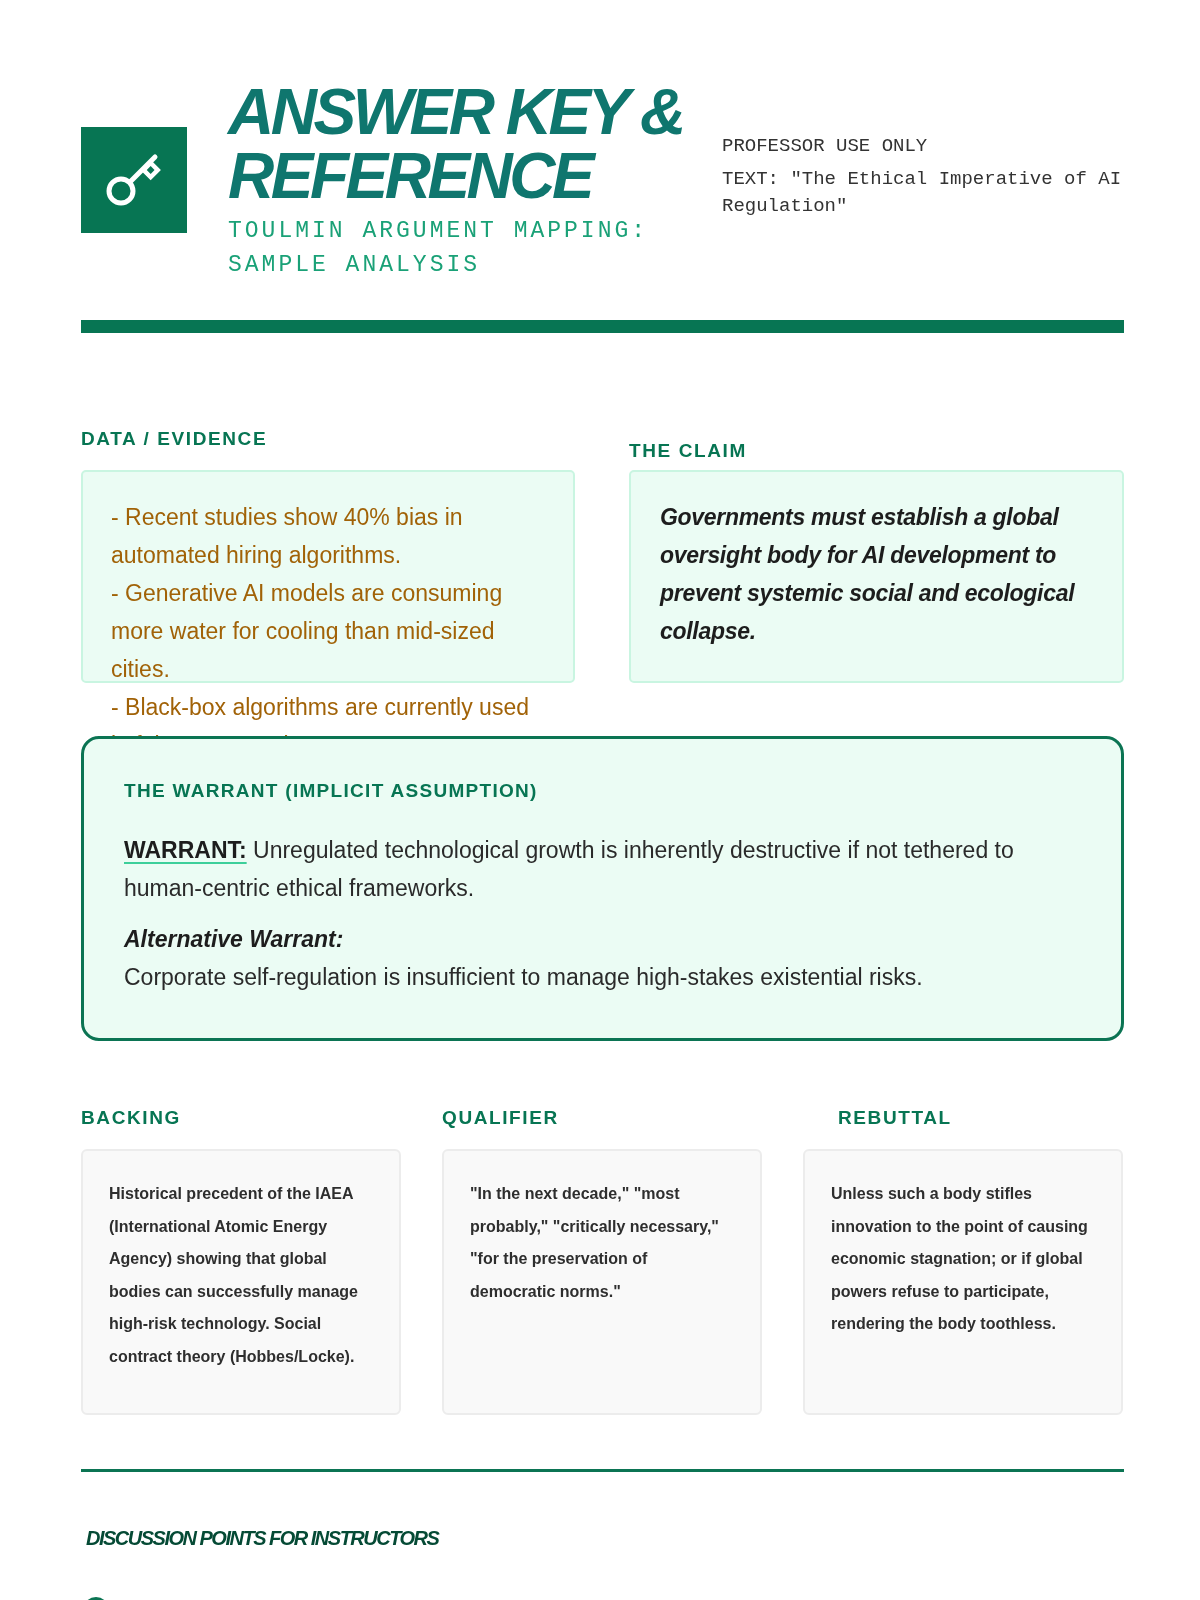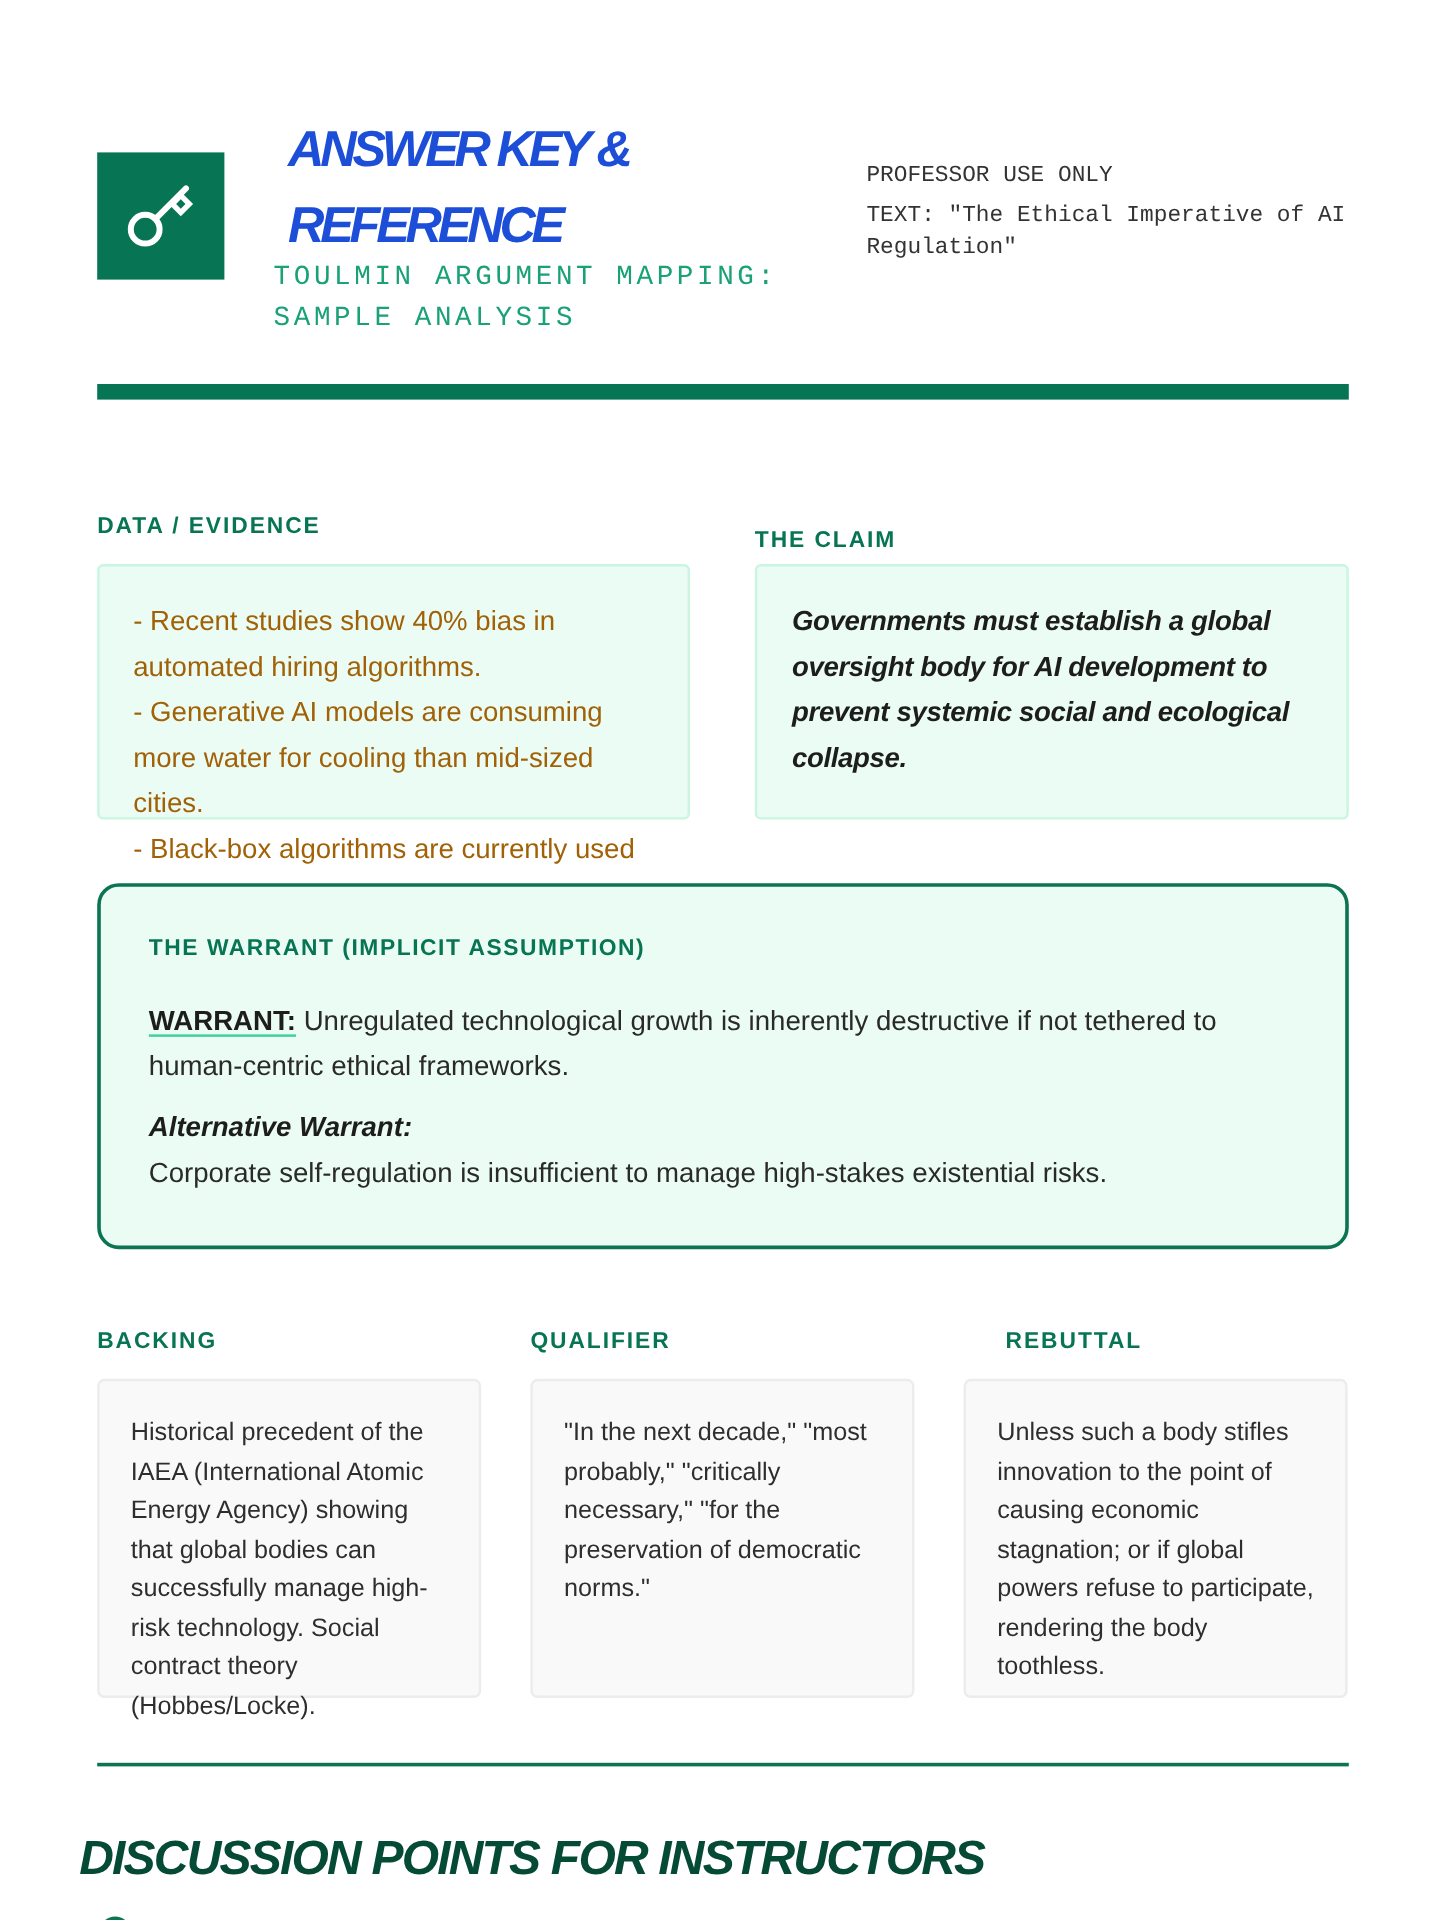--- a/index.html
+++ b/index.html
@@ -1,44 +1,44 @@
 <!DOCTYPE html>
 <html><head>
   <meta charset="utf-8">
   <style>
     html, body { margin: 0; padding: 0; background: #ffffff; }
     body { width: 1200px; height: 1600px; overflow: hidden; position: relative; font-family: "Liberation Sans", sans-serif; color: #222; }
 
     
     .logo-box { position: absolute; left: 81px; top: 127px; width: 106px; height: 106px; background: #077553; display: flex; align-items: center; justify-content: center; }
-    .title { position: absolute; left: 228px; top: 80px; margin: 12px; font-family: "Liberation Sans", sans-serif; font-weight: 700; font-style: italic; font-size: 42px; line-height: 64px; letter-spacing: -3.5px; color: #1d4ed8; }
+    .title { position: absolute; left: 228px; top: 80px; margin: 0; font-family: "Liberation Sans", sans-serif; font-weight: 700; font-style: italic; font-size: 64px; line-height: 64px; letter-spacing: -3.5px; color: #0f766e; }
     .subtitle { position: absolute; left: 228px; top: 214px; font-family: "Liberation Mono", monospace; font-size: 23px; line-height: 34px; letter-spacing: 3px; color: #1aa177; width: 440px; }
     .meta { position: absolute; right: 78px; top: 132px; text-align: left; font-family: "Liberation Mono", monospace; font-size: 19px; color: #333; }
     .meta .m1 { line-height: 28px; margin-bottom: 6px; }
     .meta .m2 { line-height: 27px; width: 400px; margin-left: auto; }
     .head-rule { position: absolute; left: 81px; top: 320px; width: 1043px; height: 13px; background: #077553; }
 
     .label { position: absolute; font-family: "Liberation Sans", sans-serif; font-weight: 700; font-size: 19px; letter-spacing: 1.6px; color: #077553; }
 
     .green-box { position: absolute; background: #ebfcf4; border: 2px solid #c9f5e1; border-radius: 5px; box-sizing: border-box; }
     .evidence-text { position: absolute; left: 111px; top: 498px; width: 440px; font-size: 23px; line-height: 38px; color: #a16207; }
     .claim-text { position: absolute; left: 660px; top: 498px; width: 440px; font-size: 23px; line-height: 38px; font-weight: 700; font-style: italic; color: #1d1d1d; letter-spacing: -0.3px; }
 
     .warrant-box { position: absolute; left: 81px; top: 736px; width: 1043px; height: 305px; background: #ebfcf4; border: 3px solid #0b7453; border-radius: 18px; box-sizing: border-box; }
     .warrant-head { position: absolute; left: 124px; top: 780px; font-weight: 700; font-size: 19px; letter-spacing: 1.3px; color: #077553; }
     .warrant-text { position: absolute; left: 124px; top: 831px; width: 960px; font-size: 23px; line-height: 38px; color: #2a2a2a; }
     .warrant-text .w-label { font-weight: 700; text-decoration: underline; text-decoration-color: #3ccf9a; text-underline-offset: 4px; color: #1d1d1d; }
     .alt-label { position: absolute; left: 124px; top: 926px; font-size: 23px; font-weight: 700; font-style: italic; color: #1d1d1d; }
     .alt-text { position: absolute; left: 124px; top: 962px; font-size: 23px; line-height: 30px; color: #2a2a2a; }
 
     .grey-box { position: absolute; top: 1149px; width: 320px; height: 266px; background: #f9f9f9; border: 2px solid #ececec; border-radius: 6px; box-sizing: border-box; }
-    .grey-text { position: absolute; top: 1178px; width: 265px; font-size: 21px; line-height: 32.5px; color: #2e2e2e; }
+    .grey-text { position: absolute; top: 1178px; width: 265px; font-size: 16px; line-height: 32.5px; color: #2e2e2e; font-weight: bold; }
 
     .mid-rule { position: absolute; left: 81px; top: 1469px; width: 1043px; height: 3px; background: #0b7453; }
-    .discussion { position: absolute; left: 66px; top: 1527px; margin: 0; font-weight: 700; font-style: italic; font-size: 40px; letter-spacing: -1.5px; color: #054a35; }
+    .discussion { position: absolute; left: 86px; top: 1527px; margin: 0; font-weight: 700; font-style: italic; font-size: 20px; letter-spacing: -1.5px; color: #054a35; }
     .bullet-dot { position: absolute; left: 83px; top: 1597px; width: 26px; height: 26px; border-radius: 50%; border: 3px solid #0b7453; box-sizing: border-box; }
   </style>
 </head>
 <body>
 
 <div class="logo-box">
   <svg width="70" height="70" viewBox="0 0 70 70">
     <circle cx="22" cy="46" r="12" fill="none" stroke="#ffffff" stroke-width="5"></circle>
     <line x1="31" y1="37" x2="56" y2="12" stroke="#ffffff" stroke-width="5" stroke-linecap="round"></line>
     <rect x="41" y="20" width="10" height="10" transform="rotate(-45 46 25) translate(4 4)" fill="none" stroke="#ffffff" stroke-width="4.5"></rect>

